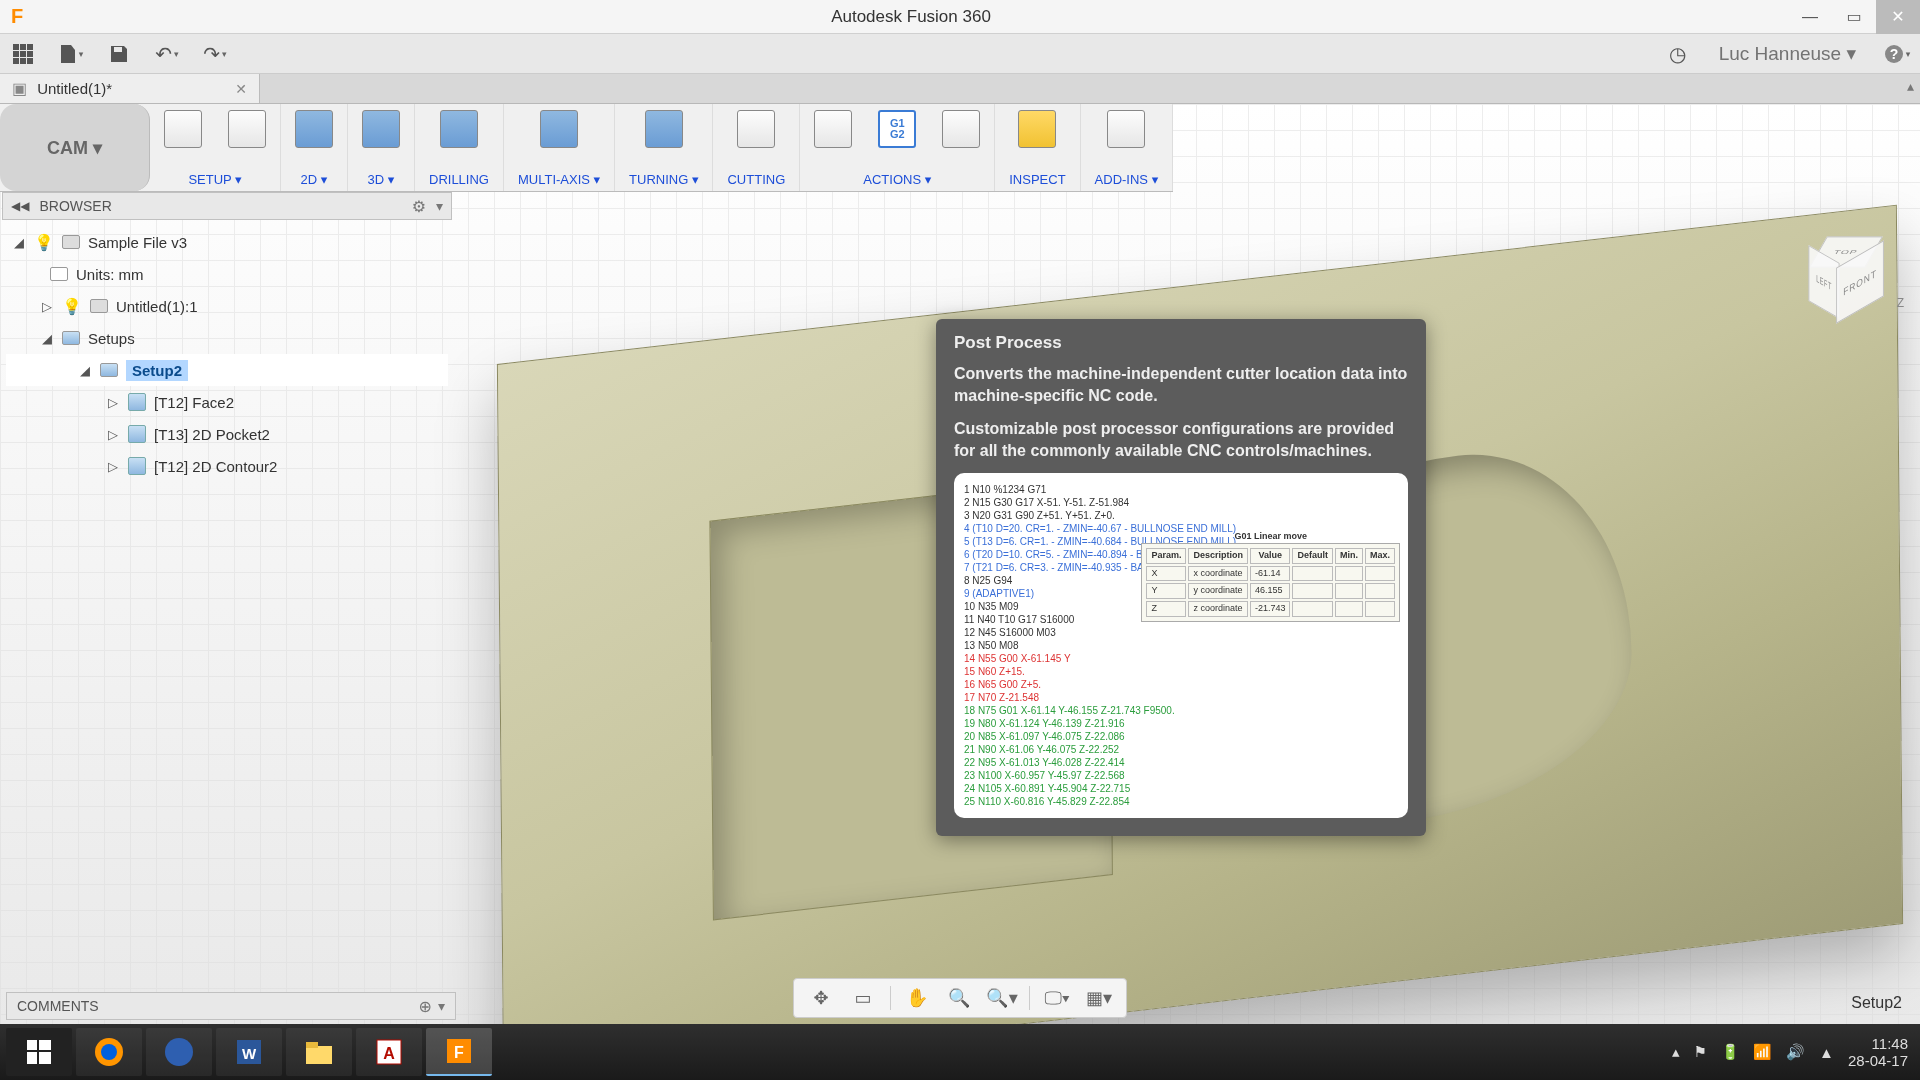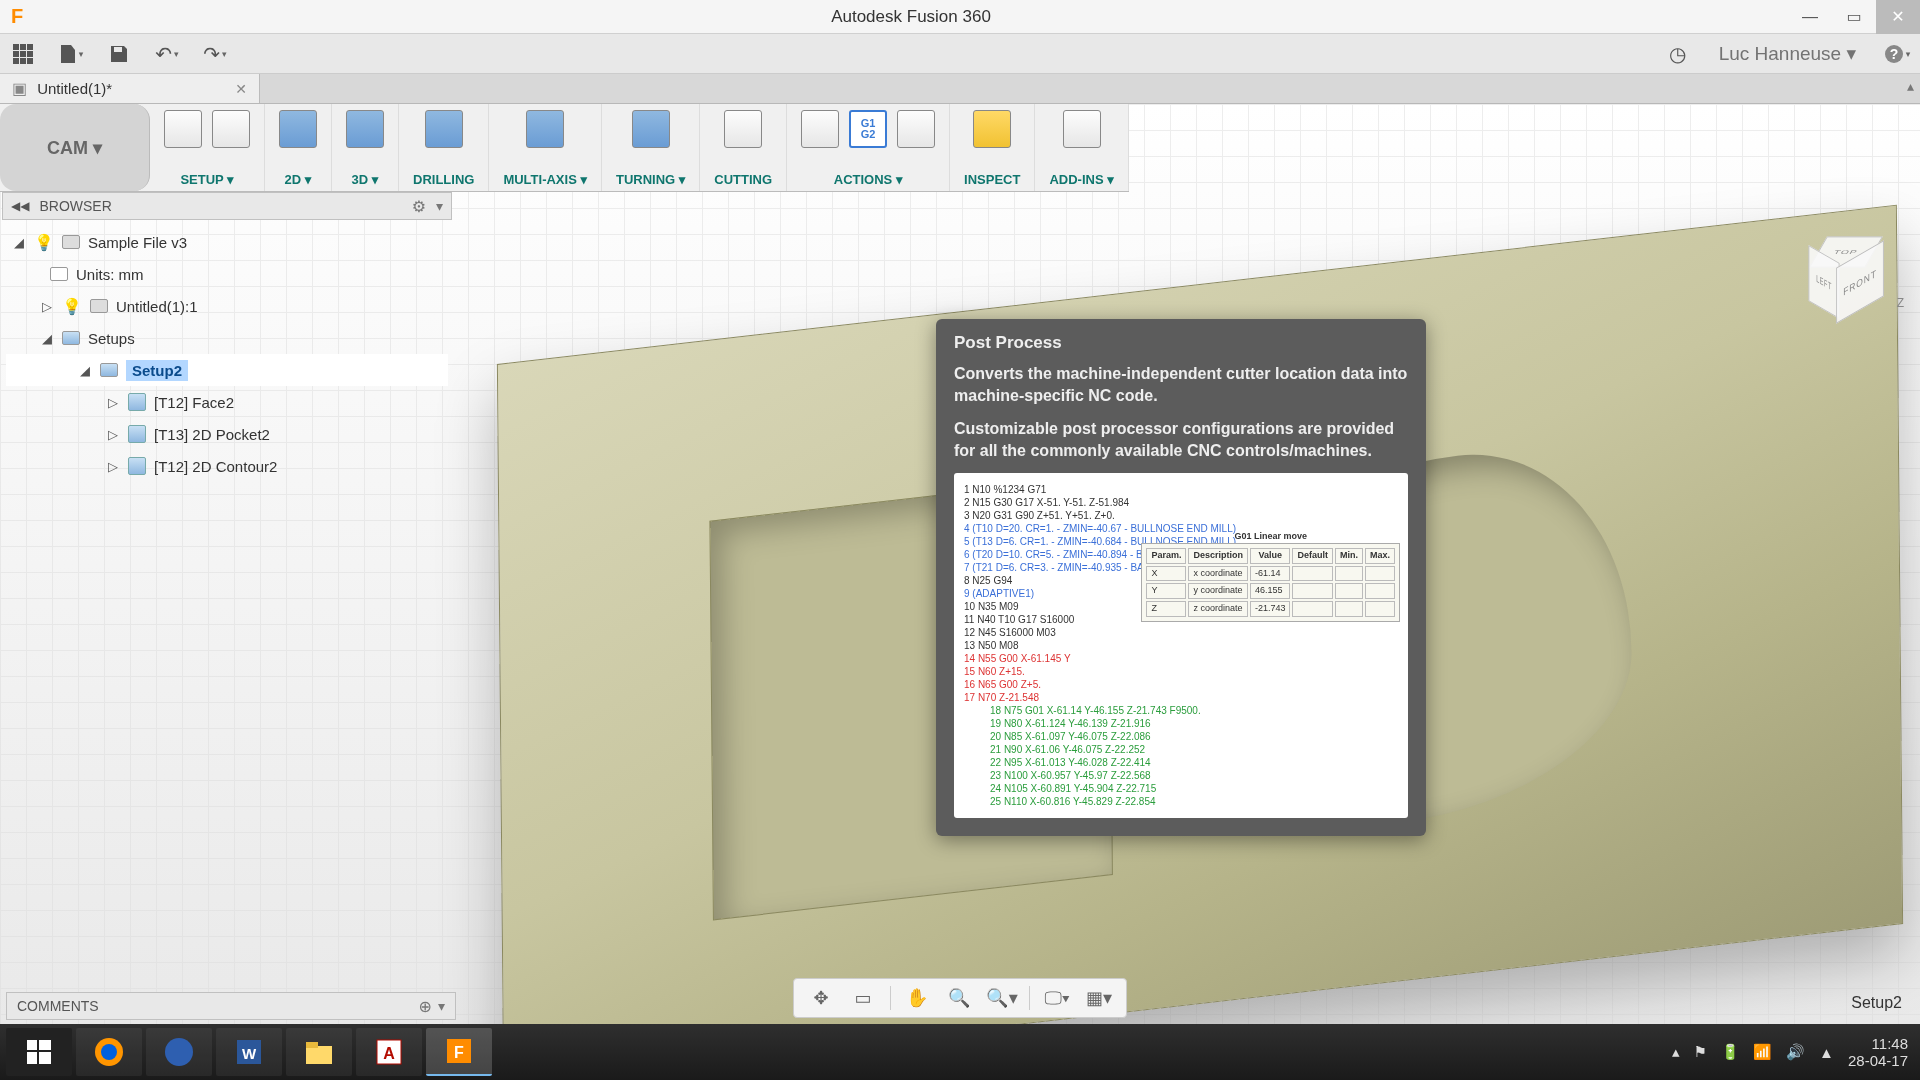--- a/index.html
+++ b/index.html
@@ -27,26 +27,26 @@
 .tabbar .expand { position: absolute; right: 6px; top: 4px; color: #777; font-size: 14px; }
 
 
 .main { position: relative; height: calc(1080px - 34px - 40px - 30px - 56px); background: #fff; }
 
 
 .ribbon { position: absolute; top: 0; left: 0; height: 88px; display: flex; background: #f0f0f0; border-bottom: 1px solid #bbb; z-index: 10; }
 .ribbon-left { width: 150px; display: flex; align-items: center; justify-content: center; background: #d4d4d4; border-right: 1px solid #bbb; border-radius: 16px; }
 .ribbon-left .workspace { font-size: 18px; font-weight: bold; color: #666; }
 .ribbon-group { display: flex; flex-direction: column; align-items: center; justify-content: space-between; padding: 6px 14px 4px; border-right: 1px solid #ddd; }
-.ribbon-group .icons { display: flex; gap: 10px; text-align: right; }
+.ribbon-group .icons { display: flex; gap: 26px; text-align: right; }
 .ribbon-icon { width: 38px; height: 38px; background: linear-gradient(#8fb8e0,#6a9cd4); border: 1px solid #888; border-radius: 3px; }
 .ribbon-icon.light { background: linear-gradient(#fdfdfd,#e6e6e6); }
 .ribbon-icon.ruler { background: linear-gradient(#ffd966,#f1c232); }
 .ribbon-icon.g1g2 { background: #fff; border: 2px solid #3a7bd5; display:flex; flex-direction:column; align-items:center; justify-content:center; font-size:11px; font-weight:bold; color:#3a7bd5; line-height:1; }
-.ribbon-label { font-size: 13px; color: #0f766e; margin-top: 12px; font-weight: bold; }
+.ribbon-label { font-size: 13px; color: #1d4ed8; margin-top: 12px; }
 
 
 .browser { position: absolute; top: 88px; left: 2px; width: 450px; background: rgba(245,245,245,0.0); z-index: 9; }
 .browser-header { height: 28px; background: #e8e8e8; border: 1px solid #c0c0c0; display: flex; align-items: center; padding: 0 8px; font-size: 14px; color: #555; gap: 10px; }
 .browser-header .collapse { font-size: 12px; }
 .browser-header .gear { margin-left: auto; font-size: 16px; color: #777; }
 .tree { padding: 6px 4px; font-size: 15px; color: #333; }
 .tree-row { display: flex; align-items: center; height: 32px; gap: 8px; padding-left: 6px; }
 .tree-row .tri { width: 14px; font-size: 13px; color: #555; display:inline-block; text-align:center;}
 .tree-row .bulb { color: #f5c518; font-size: 16px; }
@@ -76,24 +76,24 @@
   border: 1px solid #8a885f;
   box-shadow: 0 30px 60px rgba(0,0,0,.25);
 }
 .pocket1 { position:absolute; left:210px; top:180px; width:400px; height:400px; background:#bdbb95; border:1px solid #8a885f; box-shadow: inset 12px 12px 30px rgba(0,0,0,.25);}
 .pocket2 { position:absolute; left:700px; top:200px; width:430px; height:360px; background:#bdbb95; border-radius: 60% 40% 55% 45% / 50% 60% 40% 50%; box-shadow: inset 12px 12px 30px rgba(0,0,0,.3);}
 
 
 .tooltip { position: absolute; left: 936px; top: 215px; width: 490px; background: #5c5c5c; color: #eee; border-radius: 6px; padding: 14px 18px 18px; z-index: 20; box-shadow: 0 4px 20px rgba(0,0,0,.4); font-size: 16px; }
 .tooltip .tt-title { font-weight: bold; margin-bottom: 10px; font-size: 17px;}
 .tooltip .tt-body { font-weight: bold; line-height: 1.35; margin-bottom: 12px; }
-.tooltip .tt-preview { background: #fff; border-radius: 3px; padding: 10px; font-family: "Courier New", monospace; font-size: 10px; line-height: 1.3; color:#333; position:relative; filter: blur(0.2px);}
+.tooltip .tt-preview { background: #fff; border-radius: 10px; padding: 10px; font-family: "Courier New", monospace; font-size: 10px; line-height: 1.3; color:#333; position:relative; filter: blur(0.2px);}
 .tt-preview .ln-blue { color:#3a6fd8;}
 .tt-preview .ln-red { color:#d33;}
-.tt-preview .ln-green { color:#2a9d3c;margin-left:26px;}
+.tt-preview .ln-green { color:#2a9d3c;}
 .tt-preview .mini-table { position:absolute; right:8px; top:58px; border:1px solid #aaa; background:#f8f8f0; font-size:9px; padding:2px;}
 .tt-preview .mini-table th,.tt-preview .mini-table td{border:1px solid #bbb; padding:1px 4px;}
 
 
 .viewcube { position:absolute; right:34px; top:120px; width:80px; height:80px; z-index:8;}
 .viewcube .face { position:absolute; width:56px; height:56px; background:rgba(248,248,248,.9); border:1px solid #bbb; display:flex; align-items:center; justify-content:center; font-size:10px; color:#888; letter-spacing:1px;}
 .viewcube .top { transform: translate(12px,0) skewX(-30deg) scaleY(.55);}
 .viewcube .left { transform: translate(-10px,30px) skewY(30deg) scaleX(.55);}
 .viewcube .front { transform: translate(26px,30px) skewY(-30deg) scaleX(.85);}
 .viewcube .axis-z { position:absolute; right:-18px; bottom:-6px; font-size:12px; color:#888;}

